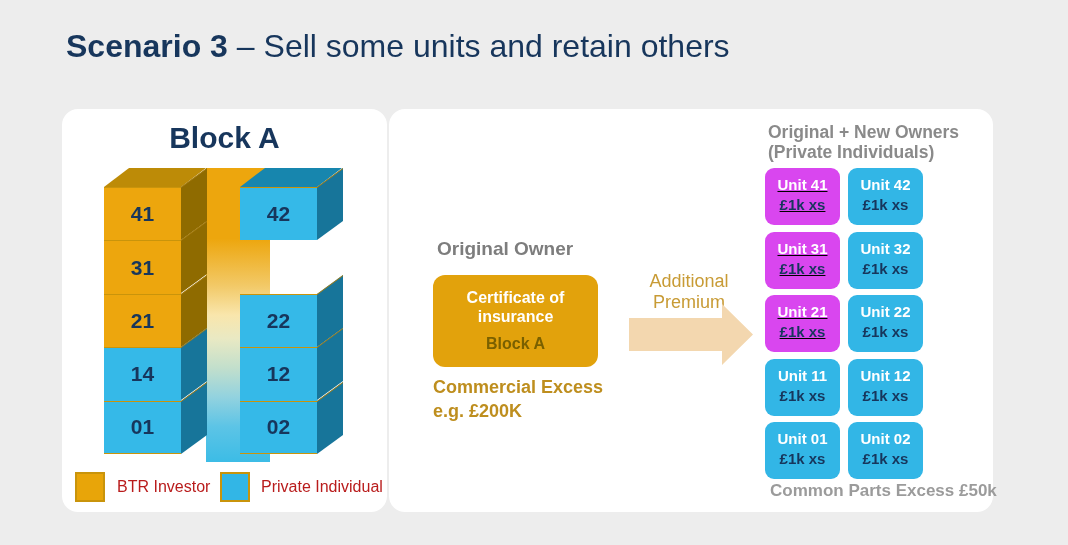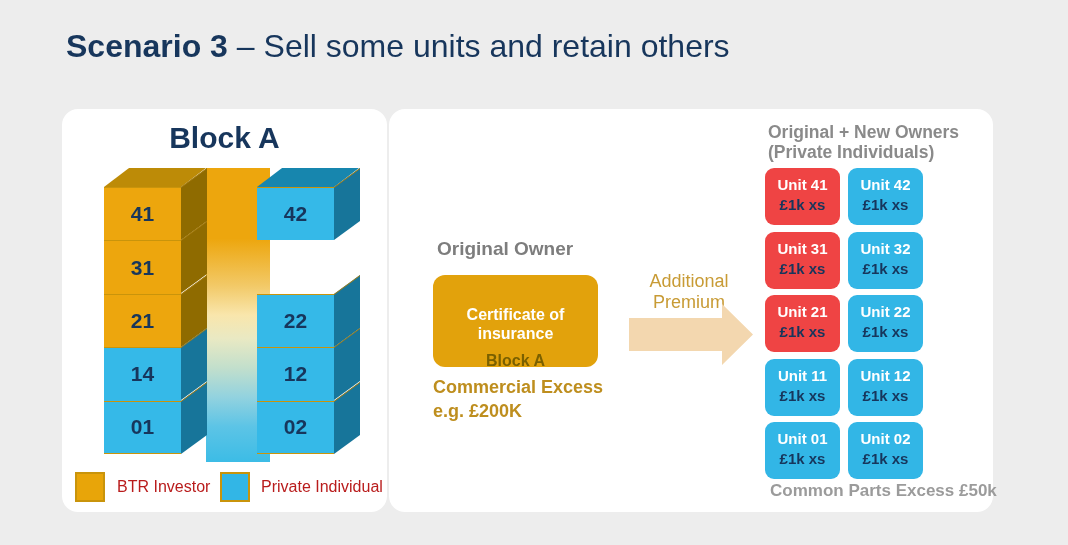--- a/index.html
+++ b/index.html
@@ -31,21 +31,21 @@
   }
   .building{position:absolute;left:42px;top:59px;width:240px;height:296px;}
   .core-strip{
     position:absolute;left:102px;top:0;width:64px;height:294px;
     background:linear-gradient(180deg,
       #EDA60D 0%, #EDA60D 24%, #F2C967 40%, #F9E6AC 50%,
       #E9E9C3 58%, #C2DFCC 68%, #92D2DF 78%, #5CC4E6 88%, #3CBCE6 100%);
   }
   .tower{position:absolute;top:0;width:104px;height:294px;}
   .tower-left{left:0;}
-  .tower-right{left:153px;}
+  .tower-right{left:136px;}
   .tower-top{
     position:absolute;left:0;top:0;width:77px;height:19px;
     transform:skewX(-52.8deg);transform-origin:left bottom;
   }
   .tower-left .tower-top{background:#BD8B07;}
   .tower-right .tower-top{background:#1786AE;}
   .floor{position:absolute;left:0;width:104px;height:53.4px;padding-left:8px;}
   .face-front{
     position:absolute;left:0;top:0;width:77px;height:100%;
     box-sizing:border-box;border-top:1px solid #C9940B;
@@ -78,21 +78,21 @@
   .legend-label.l2{left:199px;}
 
   
   .owner-heading{
     position:absolute;left:48px;top:129px;
     font-size:19px;font-weight:bold;color:#7D7D7D;white-space:nowrap;
   }
   .certificate{
     position:absolute;left:44px;top:166px;width:165px;height:92px;
     background:#E2A20C;border-radius:12px;box-sizing:border-box;
-    padding:30px 22px 0 22px;text-align:center;
+    padding:13px 22px 0 22px;text-align:center;
   }
   .cert-line1{font-size:16px;font-weight:bold;color:#FFFFFF;line-height:19px;}
   .cert-line2{font-size:16px;font-weight:bold;color:#7A6000;margin-top:9px;}
   .excess-1,.excess-2{
     position:absolute;left:44px;font-size:18px;font-weight:bold;color:#BE8E1E;white-space:nowrap;
   }
   .excess-1{top:268px;}
   .excess-2{top:292px;}
 
   .arrow-label{
@@ -111,21 +111,21 @@
     font-size:17.5px;font-weight:bold;color:#8A8A8A;line-height:20px;white-space:nowrap;
   }
   .cards-grid{
     position:absolute;left:376px;top:59px;
     display:grid;grid-template-columns:75px 75px;grid-auto-rows:57px;
     column-gap:8px;row-gap:6.5px;
   }
   .unit-card{
     border-radius:9px;text-align:center;padding-top:8px;box-sizing:border-box;
   }
-  .unit-card[data-owner="btr"]{background:#ef4444;}
+  .unit-card[data-owner="btr"]{background:#d946ef;text-decoration:underline;}
   .unit-card[data-owner="private"]{background:#32B6E6;}
   .unit-name{font-size:15px;font-weight:bold;color:#FFFFFF;}
   .unit-xs{font-size:15px;font-weight:bold;color:#17365C;margin-top:3px;}
   .footnote{
     position:absolute;left:381px;top:372px;
     font-size:17px;font-weight:bold;color:#9B9B9B;white-space:nowrap;
   }
 </style>
 </head>
 <body>

